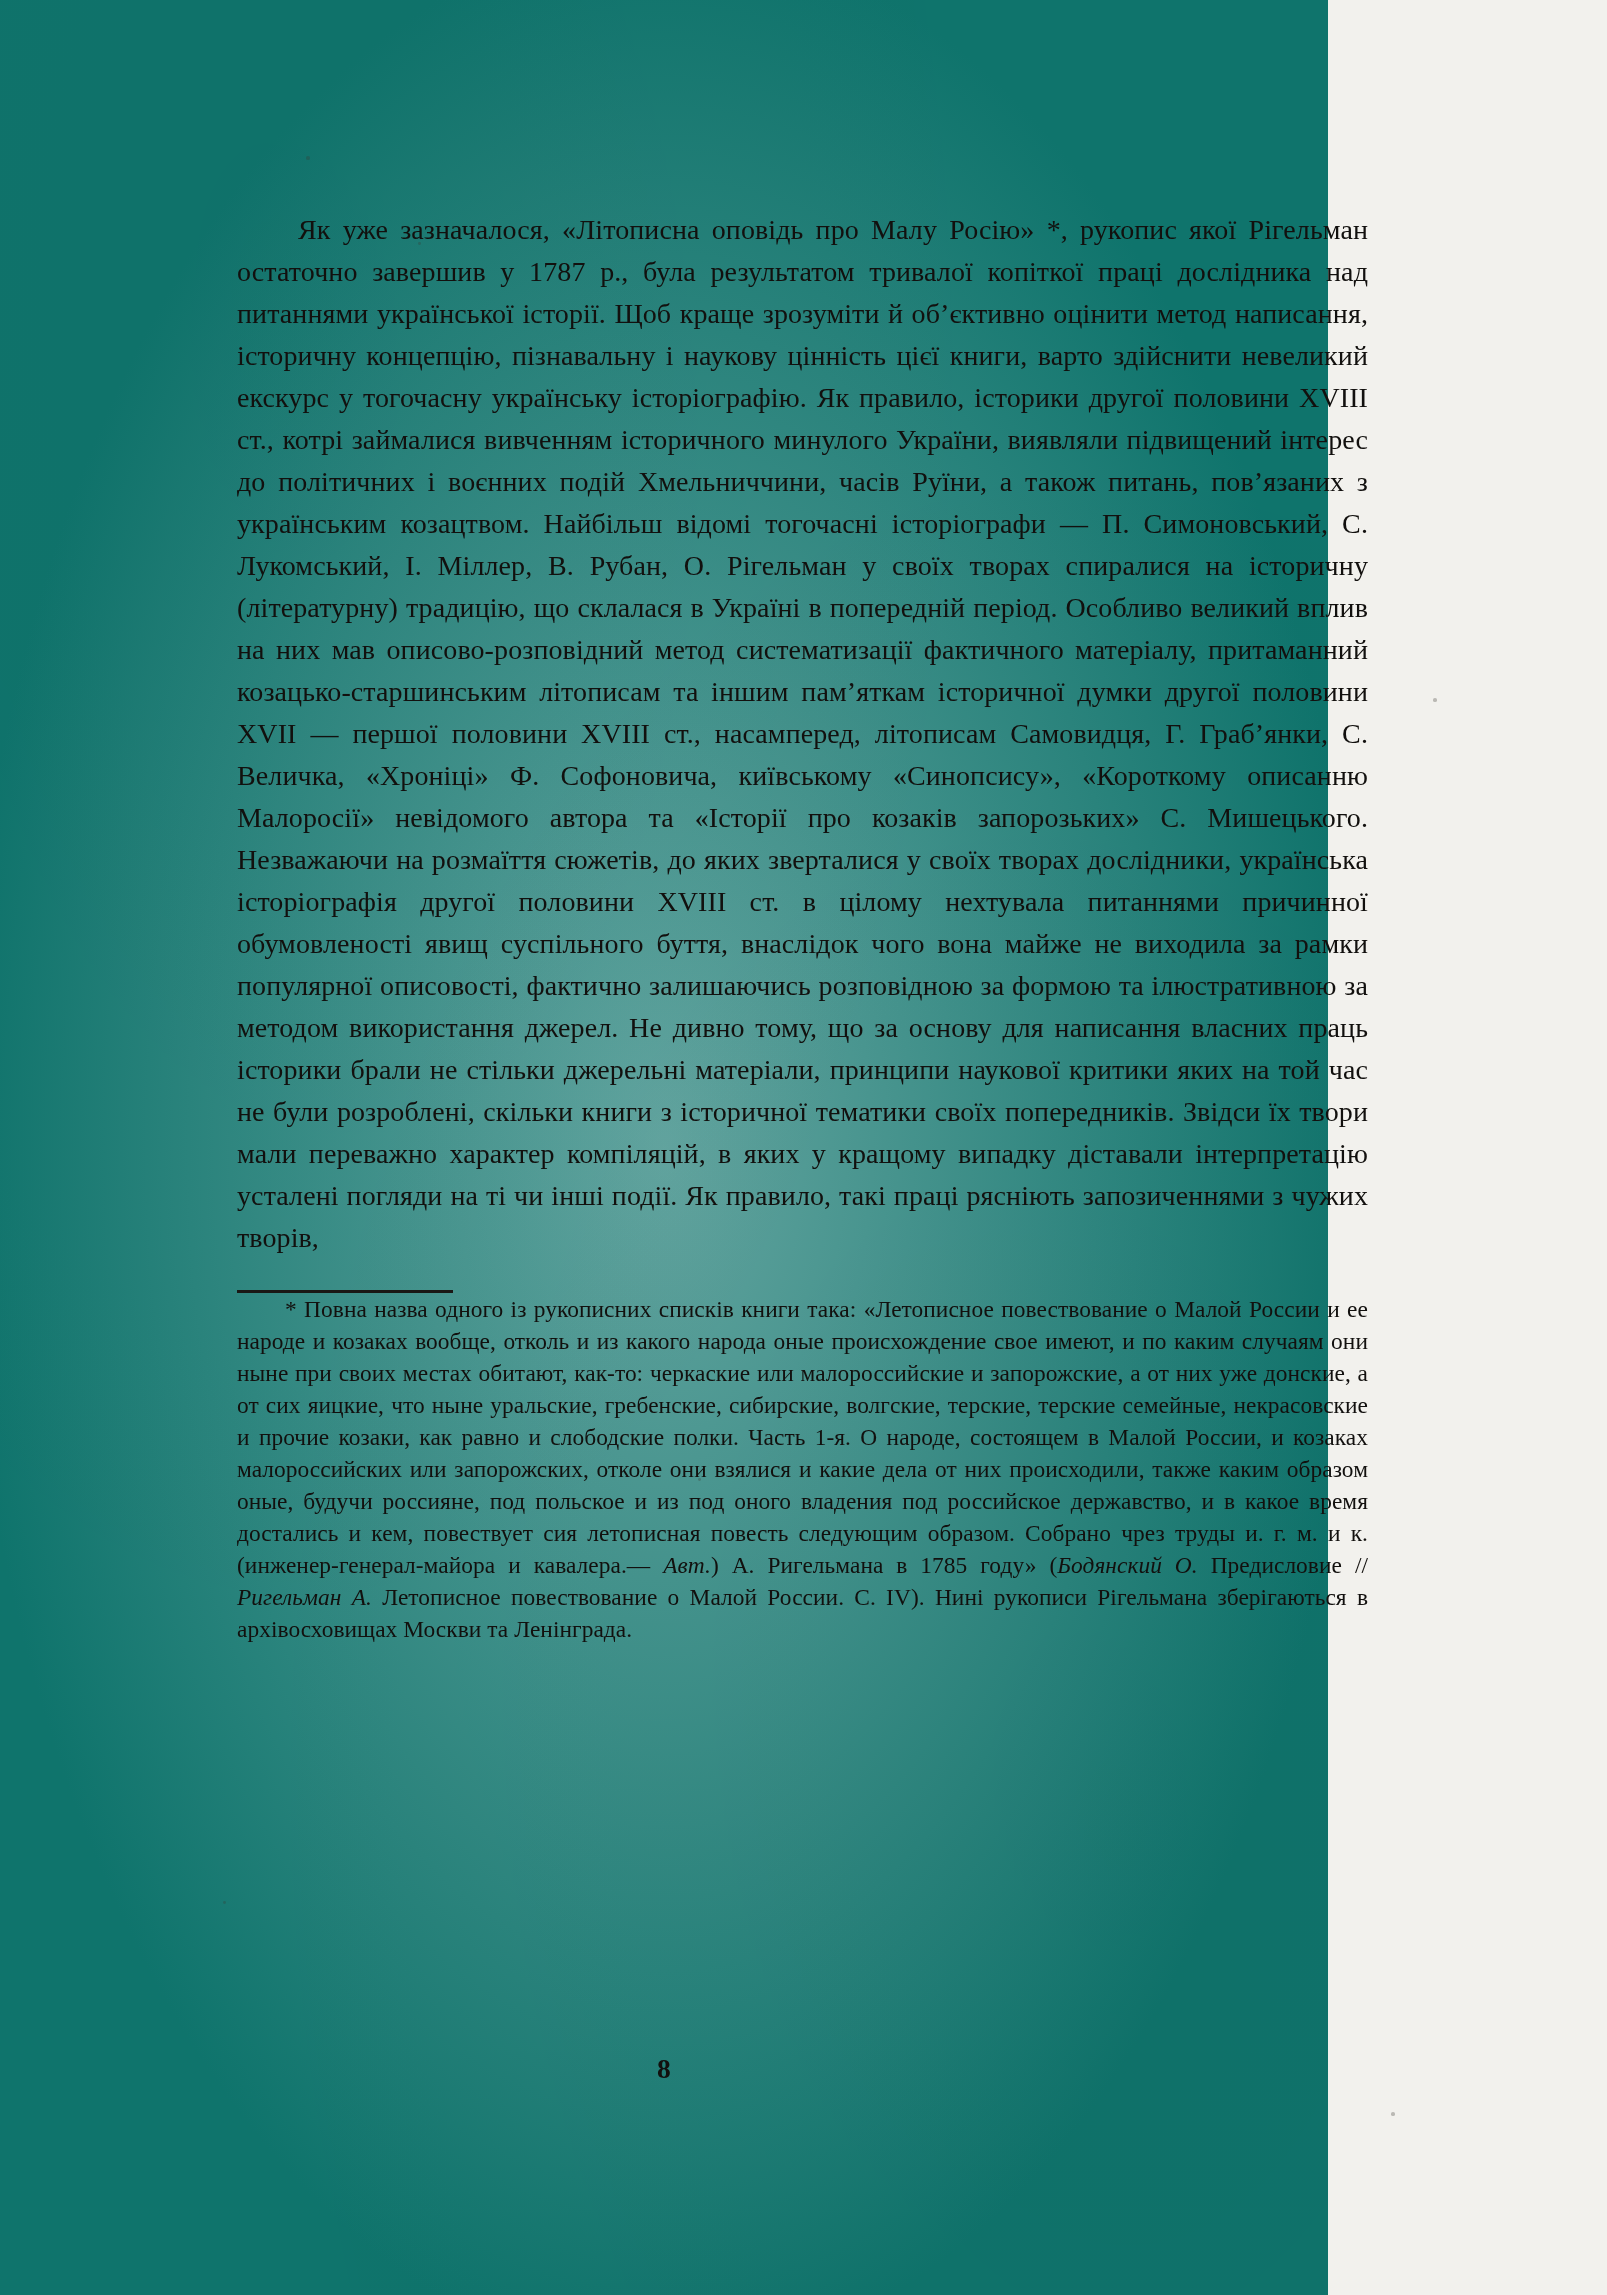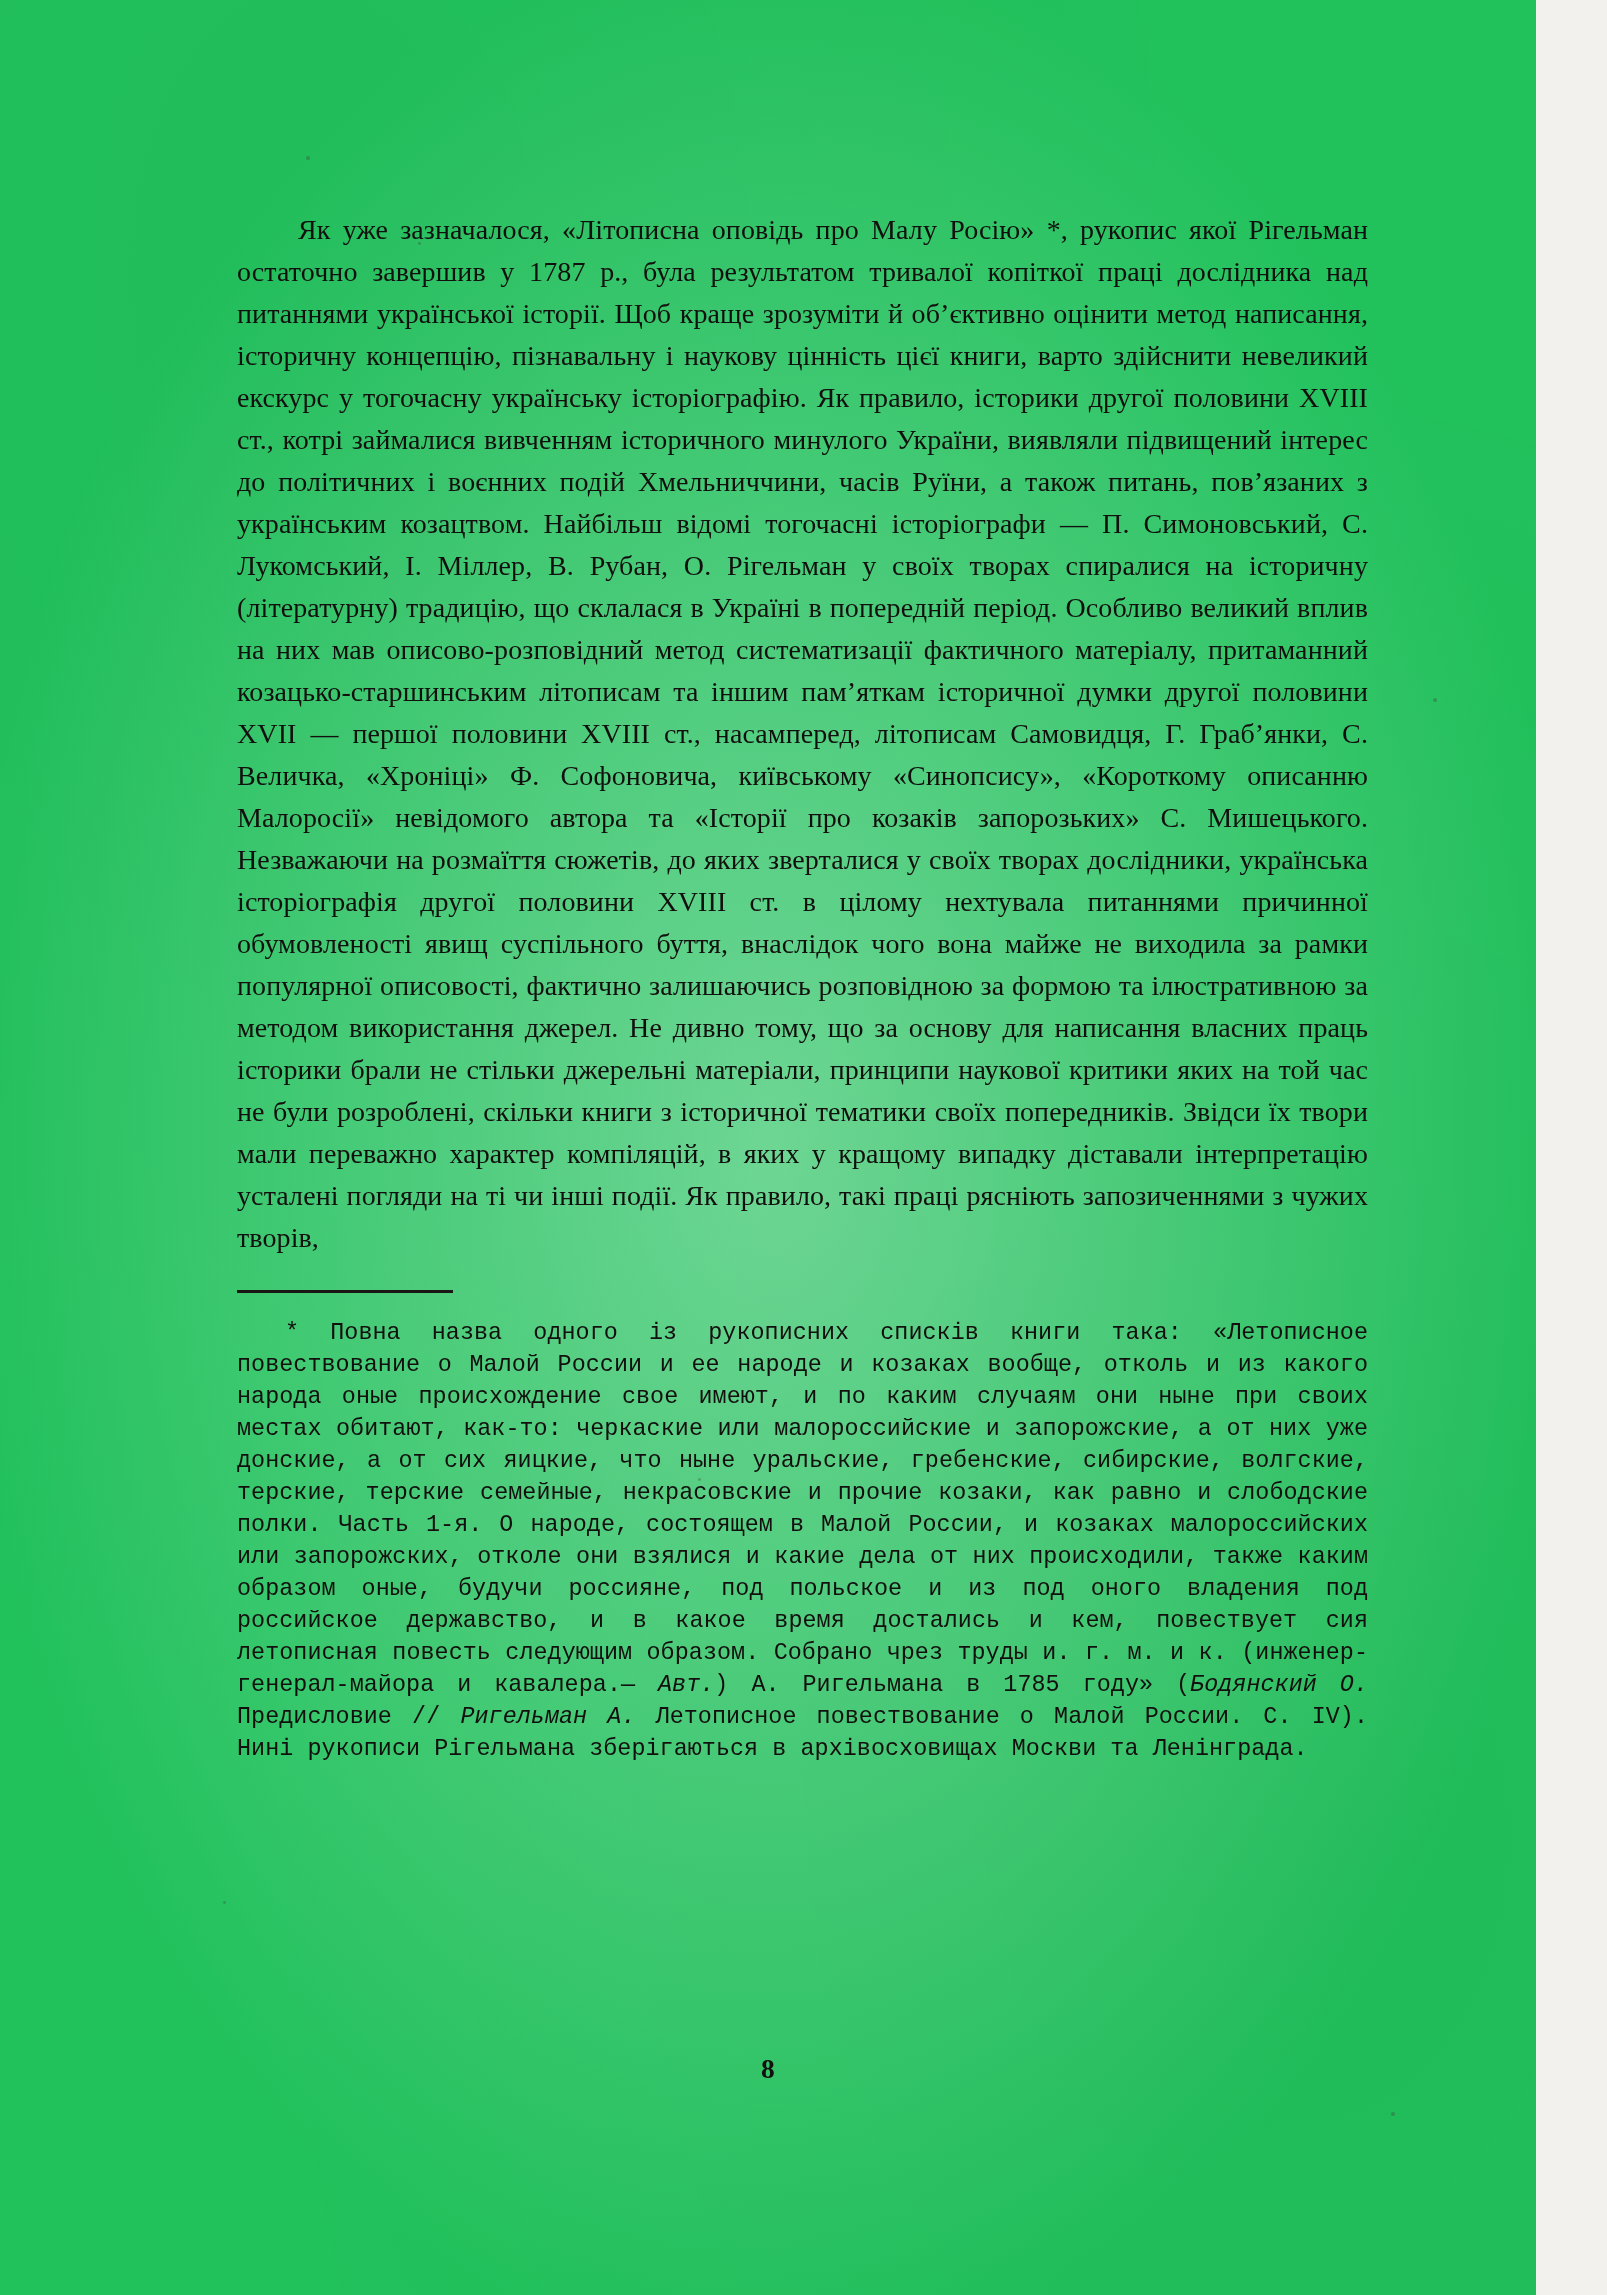--- a/index.html
+++ b/index.html
@@ -12,23 +12,23 @@
     background: #f2f1ed;
     font-family: "Liberation Serif", serif;
     color: #12100e;
     position: relative;
     overflow: hidden;
   }
   .page {
     position: absolute;
     left: 0;
     top: 0;
-    width: 1536px;
+    width: 1328px;
     height: 2296px;
-    background: #22c55e;
+    background: #0f766e;
   }
   
   .paper-texture {
     position: absolute;
     inset: 0;
     background:
       radial-gradient(ellipse at 20% 12%, rgba(0,0,0,0.025), rgba(0,0,0,0) 55%),
       radial-gradient(ellipse at 85% 80%, rgba(0,0,0,0.03), rgba(0,0,0,0) 60%),
       radial-gradient(ellipse at 50% 50%, rgba(255,255,255,0.35), rgba(0,0,0,0.02) 75%);
     pointer-events: none;
@@ -52,27 +52,25 @@
     width: 61px;
   }
   .rule {
     margin-top: 31px;
     margin-left: 0;
     width: 216px;
     height: 2.8px;
     background: #1a1815;
   }
   .footnote {
-    margin-top: 24px;
     font-size: 23.4px;
     line-height: 32px;
     text-align: justify;
     text-justify: inter-word;
     letter-spacing: 0.05px;
-    font-family: Liberation Mono, monospace;
   }
   .footnote .indent {
     display: inline-block;
     width: 48px;
   }
   .footnote i {
     font-style: italic;
   }
   .page-number {
     position: absolute;

